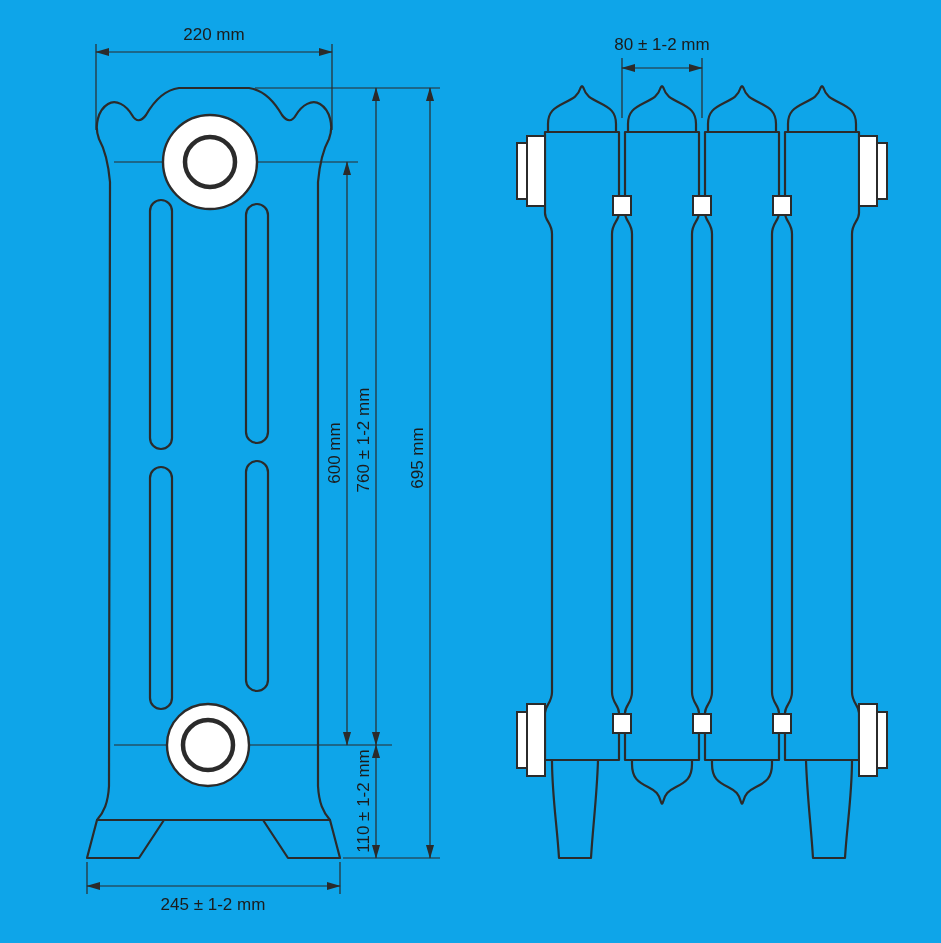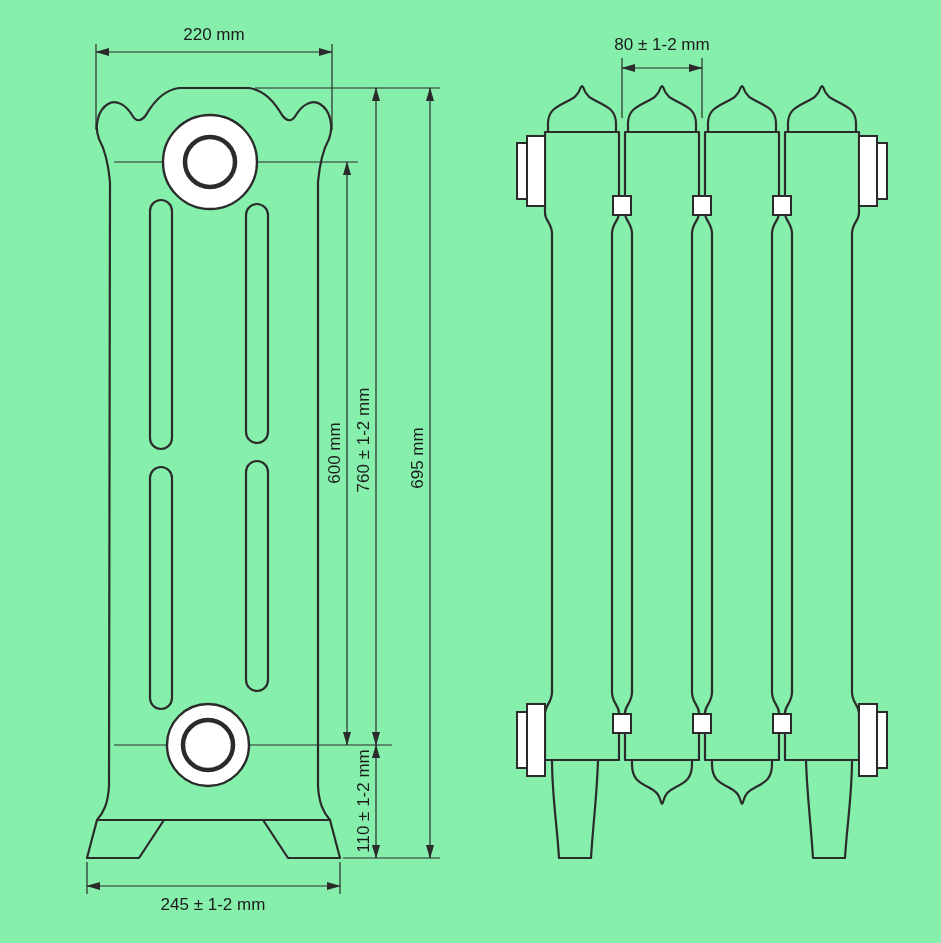--- a/index.html
+++ b/index.html
@@ -4,21 +4,21 @@
 <style>
   html,body{
     margin:0;
     padding:0;
     background:#ffffff;
     width:941px;
     height:943px;
     overflow:hidden;
     font-family:"Liberation Sans", sans-serif;
   }
-  .canvas{position:relative;width:941px;height:943px;background:#86efac;}
+  .canvas{position:relative;width:941px;height:943px;background:#0ea5e9;}
   svg{display:block;}
   .outline{fill:none;stroke:#2b2b2b;stroke-width:2.2;stroke-linejoin:round;stroke-linecap:round;}
   .thin{fill:none;stroke:#2b2b2b;stroke-width:1.2;}
   .outer-circle{fill:#ffffff;stroke:#2b2b2b;stroke-width:2.4;}
   .inner-circle{fill:#ffffff;stroke:#2b2b2b;stroke-width:4.5;}
   .nipple{fill:#ffffff;stroke:#2b2b2b;stroke-width:2;}
   .bushing-use{fill:#ffffff;stroke:#2b2b2b;stroke-width:2;}
   .dim-text{
     fill:#1c1c1c;
     font-family:"Liberation Sans", sans-serif;

